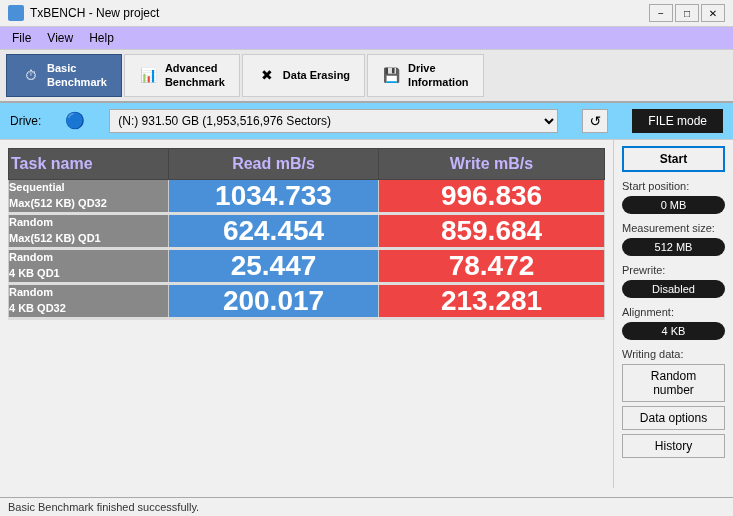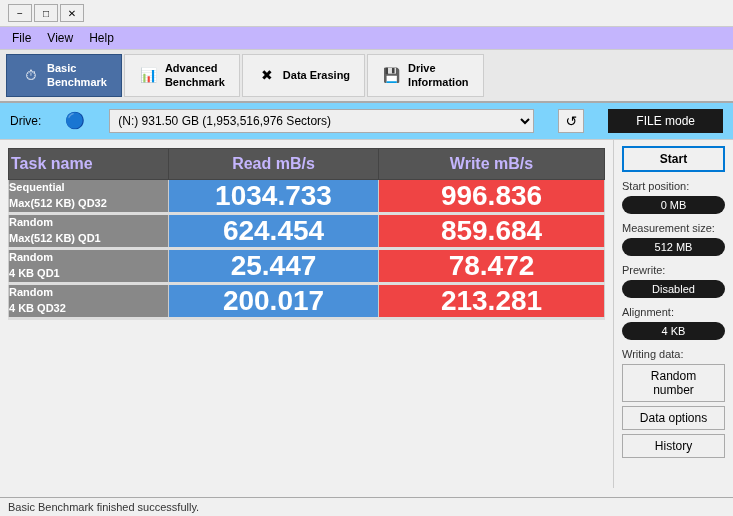--- a/index.html
+++ b/index.html
@@ -122,21 +122,21 @@
       cursor: pointer;
       display: flex;
       align-items: center;
       justify-content: center;
       font-size: 14px;
     }
     .file-mode-btn {
       background: #1a1a1a;
       color: white;
       border: none;
-      padding: 4px 28px;
+      padding: 4px 16px;
       height: 24px;
       font-size: 12px;
       cursor: pointer;
     }
     .main-area {
       display: flex;
       height: calc(516px - 30px - 26px - 54px - 36px - 22px);
     }
     .content-area {
       flex: 1;
@@ -242,20 +242,24 @@
       margin-bottom: 2px;
     }
     .results-table tbody tr {
       border-bottom: 3px solid #ddd;
     }
   </style>
 </head>
 <body>
 
 <div class="title-bar">
+  <div class="title-bar-left">
+    <span class="title-bar-icon"></span>
+    <span>TxBENCH - New project</span>
+  </div>
   <div class="title-bar-controls">
     <button class="title-bar-btn">−</button>
     <button class="title-bar-btn">□</button>
     <button class="title-bar-btn">✕</button>
   </div>
 </div>
 
 <div class="menu-bar">
   <span class="menu-item">File</span>
   <span class="menu-item">View</span>

